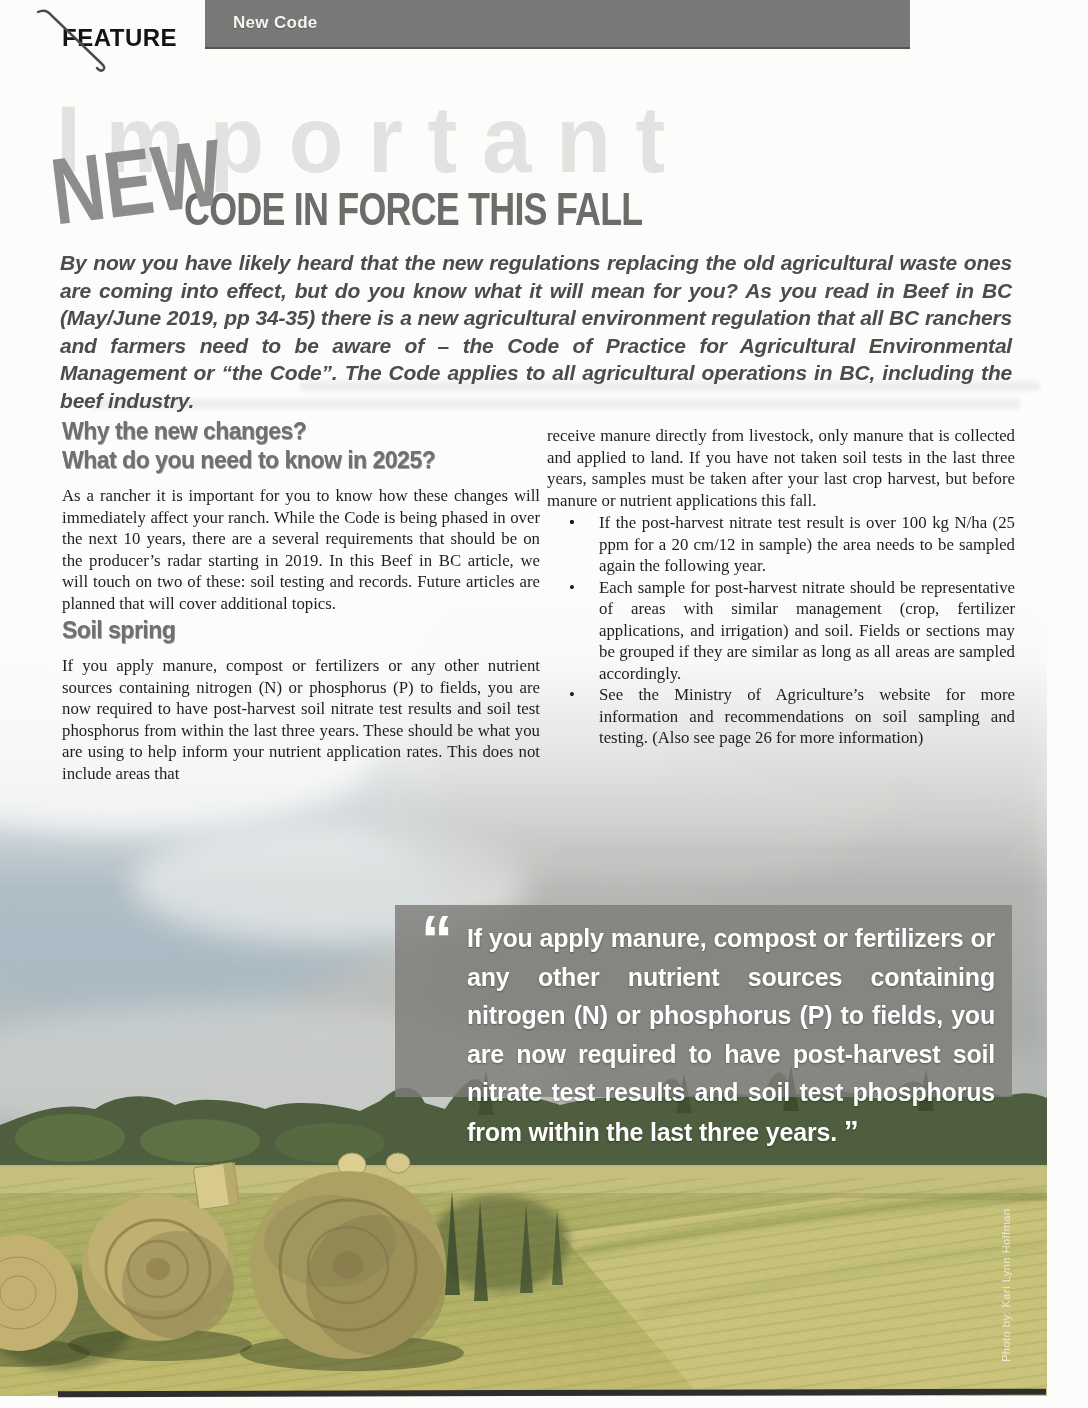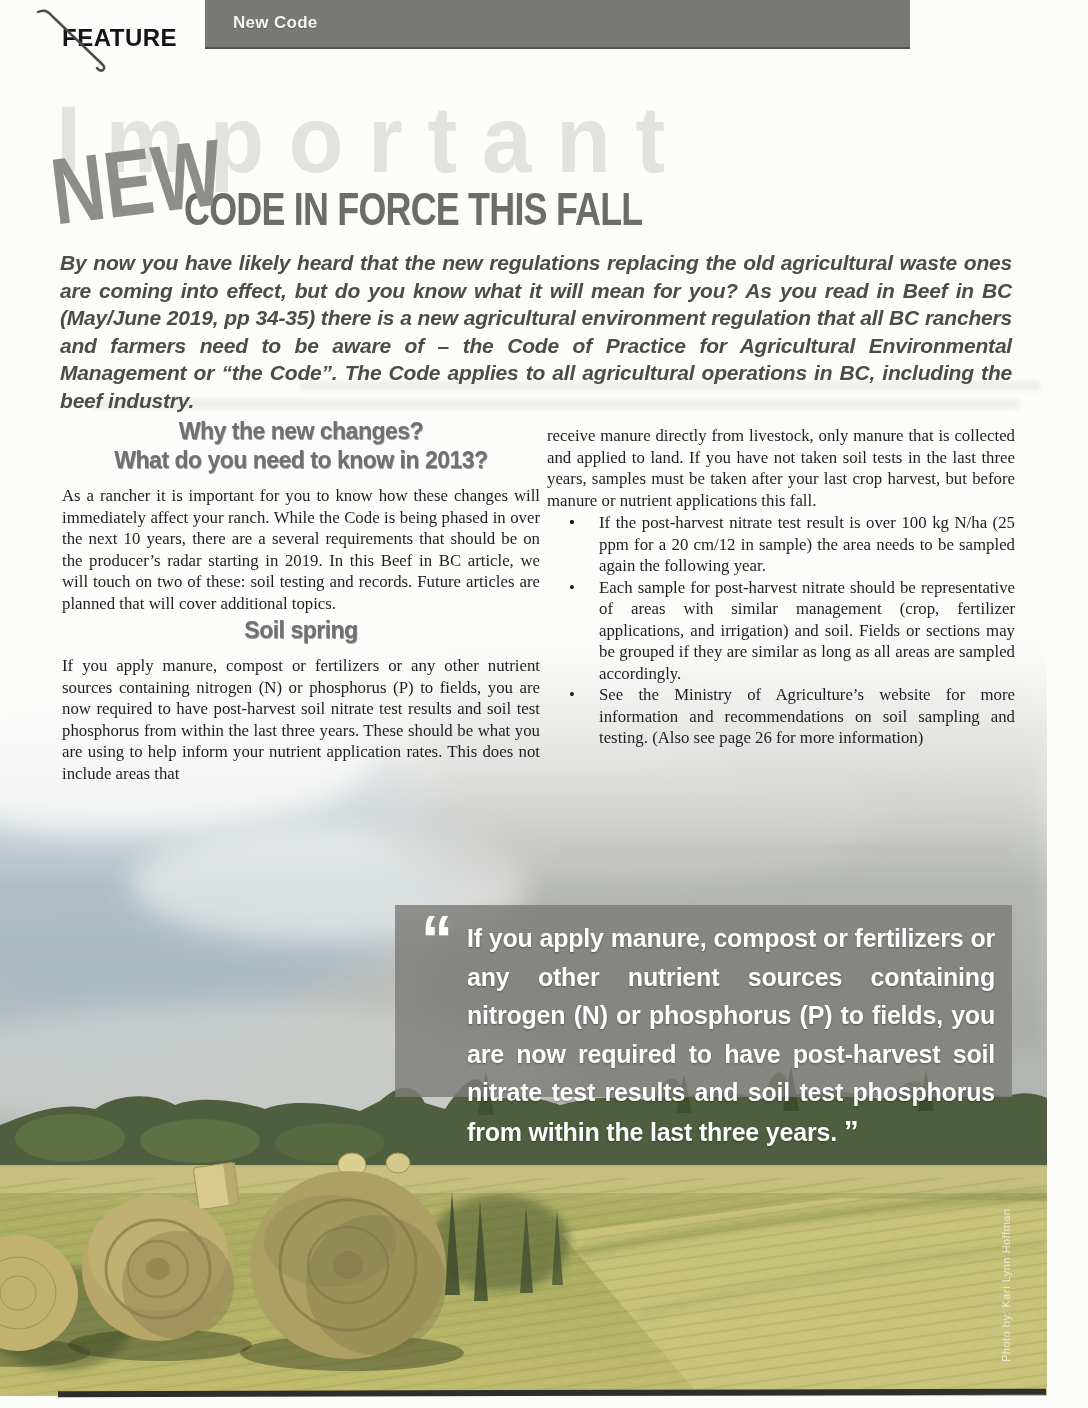--- a/index.html
+++ b/index.html
@@ -29,21 +29,21 @@
   .photo-fade{position:absolute;left:0;top:553px;width:1047px;height:335px;z-index:1;
     background:linear-gradient(to bottom,#fdfdfb 0%,rgba(253,253,251,.93) 32%,rgba(253,253,251,.55) 64%,rgba(253,253,251,0) 100%);}
   .credit{position:absolute;left:1000px;top:1172px;height:190px;writing-mode:vertical-rl;transform:rotate(180deg);
     color:#f3f0e2;font-size:11px;letter-spacing:.5px;z-index:2;opacity:.85;}
   .scan-line{position:absolute;left:58px;top:1390px;width:988px;height:6px;background:#2e2e2c;transform:rotate(-.15deg);}
   
   .col{position:absolute;z-index:2;font-family:"Liberation Serif",serif;color:#1e1e1e;font-size:16.8px;line-height:21.5px;text-align:justify;}
   .col-left{left:62px;top:415px;width:478px;}
   .col-right{left:547px;top:413px;width:468px;}
   .blk-h{font-family:"Liberation Sans",sans-serif;font-size:23px;font-weight:800;color:#707070;letter-spacing:-.5px;
-    margin:3px 0 2px 0;line-height:26px;text-align:center;text-shadow:.6px .6px 0 #9c9c9c;}
+    margin:3px 0 2px 0;line-height:26px;text-align:left;text-shadow:.6px .6px 0 #9c9c9c;}
   .blk-p{margin:12px 0 1px 0;}
   .blk-b{position:relative;padding-left:52px;margin:0;}
   .bullet-marker{position:absolute;left:22px;top:0;}
   
   .quotebox{position:absolute;left:395px;top:905px;width:617px;height:192px;background:rgba(124,124,121,.82);z-index:3;}
   .q-open{position:absolute;left:26px;top:2px;font-size:64px;font-weight:800;color:#fff;line-height:1;font-family:"Liberation Sans",sans-serif;}
   .q-body{position:absolute;left:72px;top:14px;width:528px;color:#ffffff;font-size:25px;font-weight:700;letter-spacing:-.2px;
     line-height:38.5px;text-align:justify;text-shadow:0 1px 2px rgba(0,0,0,.35);}
   .q-close{font-size:30px;font-weight:800;letter-spacing:-2px;}
 </style>
@@ -157,21 +157,21 @@
   <div class="ghost g3"></div>
 
   <div class="watermark">Important</div>
   <div class="title-new">NEW</div>
   <div class="title-main">CODE IN FORCE THIS FALL</div>
 
   <div class="intro">By now you have likely heard that the new regulations replacing the old agricultural waste ones are coming into effect, but do you know what it will mean for you?  As you read in Beef in BC (May/June 2019, pp 34-35) there is a new agricultural environment regulation that all BC ranchers and farmers need to be aware of – the Code of Practice for Agricultural Environmental Management or “the Code”.  The Code applies to all agricultural operations in BC, including the beef industry.</div>
 
   <div class="col col-left">
       <div class="blk blk-h">Why the new changes?</div>
-      <div class="blk blk-h">What do you need to know in 2013?</div>
+      <div class="blk blk-h">What do you need to know in 2025?</div>
       <div class="blk blk-p">As a rancher it is important for you to know how these changes will immediately affect your ranch. While the Code is being phased in over the next 10 years, there are a several requirements that should be on the producer’s radar starting in 2019. In this Beef in BC article, we will touch on two of these: soil testing and records.  Future articles are planned that will cover additional topics.</div>
       <div class="blk blk-h">Soil spring</div>
       <div class="blk blk-p">If you apply manure, compost or fertilizers or any other nutrient sources containing nitrogen (N) or phosphorus (P) to fields, you are now required to have post-harvest soil nitrate test results and soil test phosphorus from within the last three years. These should be what you are using to help inform your nutrient application rates. This does not include areas that</div>
     </div>
   <div class="col col-right">
       <div class="blk blk-p">receive manure directly from livestock, only manure that is collected and applied to land. If you have not taken soil tests in the last three years, samples must be taken after your last crop harvest, but before manure or nutrient applications this fall.</div>
       <div class="blk blk-b"><span class="bullet-marker">•</span></div>
       <div class="blk blk-b"><span class="bullet-marker">•</span><span>If the post-harvest nitrate test result is over 100 kg N/ha (25 ppm for a 20 cm/12 in sample) the area needs to be sampled again the following year.</span></div>
       <div class="blk blk-b"><span class="bullet-marker">•</span><span>Each sample for post-harvest nitrate should be representative of areas with similar management (crop, fertilizer applications, and irrigation) and soil. Fields or sections may be grouped if they are similar as long as all areas are sampled accordingly.</span></div>
       <div class="blk blk-b"><span class="bullet-marker">•</span><span>See the Ministry of Agriculture’s website for more information and recommendations on soil sampling and testing. (Also see page 26 for more information)</span></div>

